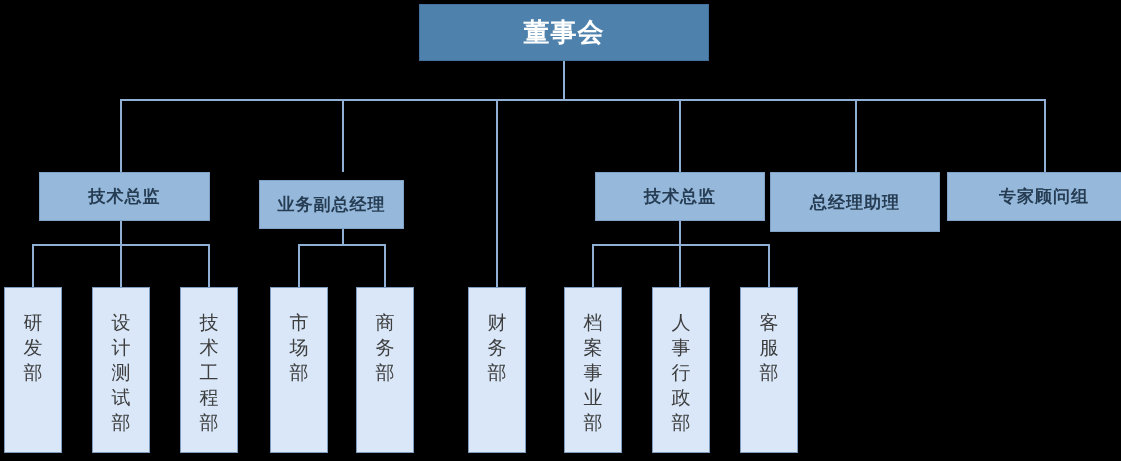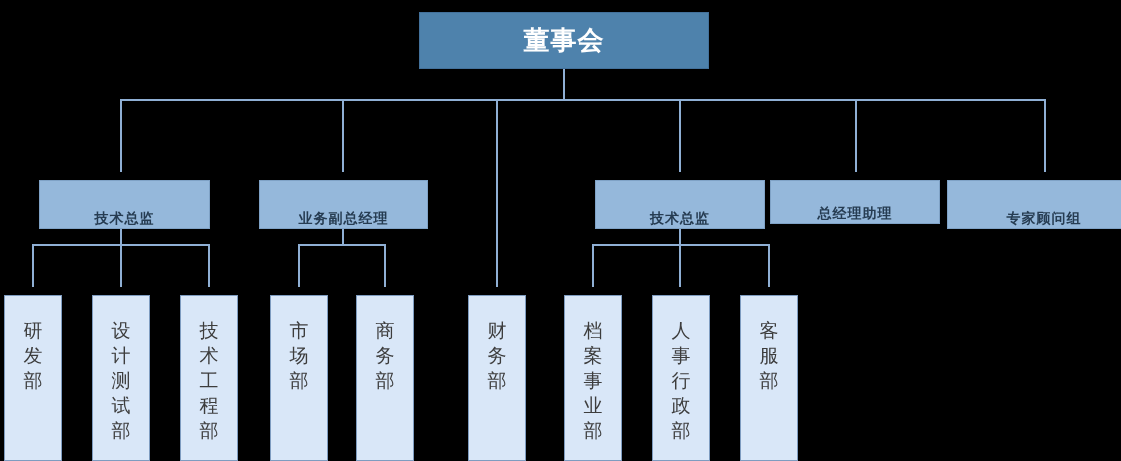--- a/index.html
+++ b/index.html
@@ -11,38 +11,36 @@
     background: #000;
     overflow: hidden;
     font-family: "Liberation Sans", "DejaVu Sans", sans-serif;
   }
   .node {
     position: absolute;
     display: flex;
     align-items: center;
     justify-content: center;
     text-align: center;
-    margin-top: 8px;
   }
   .l1 {
     background: var(--level1-fill, #4E82AC);
     border: 1px solid var(--level1-border, #43719B);
     color: var(--level1-text, #FFFFFF);
     font-weight: bold;
     font-size: 26px;
     letter-spacing: 1px;
   }
   .l2 {
     background: var(--level2-fill, #95B8DB);
     border: 1px solid var(--level2-border, #7FA2C6);
     color: var(--level2-text, #263C52);
     font-weight: bold;
-    font-size: 14px;
+    font-size: 17px;
     letter-spacing: 1px;
-    align-items: flex-end;
   }
   .l3 {
     background: var(--level3-fill, #D9E7F8);
     border: 1px solid var(--level3-border, #7E9CC0);
     color: var(--level3-text, #3D3D3D);
     font-size: 19px;
     align-items: flex-start;
     padding-top: 22px;
   }
   .vchars { display: flex; flex-direction: column; align-items: center; }
@@ -84,27 +82,27 @@
   <div class="line" style="left:592px;top:244px;width:2px;height:43px"></div>
   <div class="line" style="left:768px;top:244px;width:2px;height:43px"></div>
 
   <div class="node l1" style="left:419px;top:4px;width:290px;height:57px">
     <span>董事会</span>
   </div>
 
   <div class="node l2" style="left:39px;top:172px;width:171px;height:49px">
     <span>技术总监</span>
   </div>
-  <div class="node l2" style="left:259px;top:172px;width:169px;height:49px">
+  <div class="node l2" style="left:259px;top:180px;width:145px;height:49px">
     <span>业务副总经理</span>
   </div>
   <div class="node l2" style="left:595px;top:172px;width:170px;height:49px">
     <span>技术总监</span>
   </div>
-  <div class="node l2" style="left:770px;top:172px;width:170px;height:44px">
+  <div class="node l2" style="left:770px;top:172px;width:170px;height:60px">
     <span>总经理助理</span>
   </div>
   <div class="node l2" style="left:947px;top:172px;width:194px;height:49px">
     <span>专家顾问组</span>
   </div>
 
   <div class="node l3" style="left:4px;top:287px;width:58px;height:166px">
     <span class="vchars">
         <div>研</div>
         <div>发</div>

